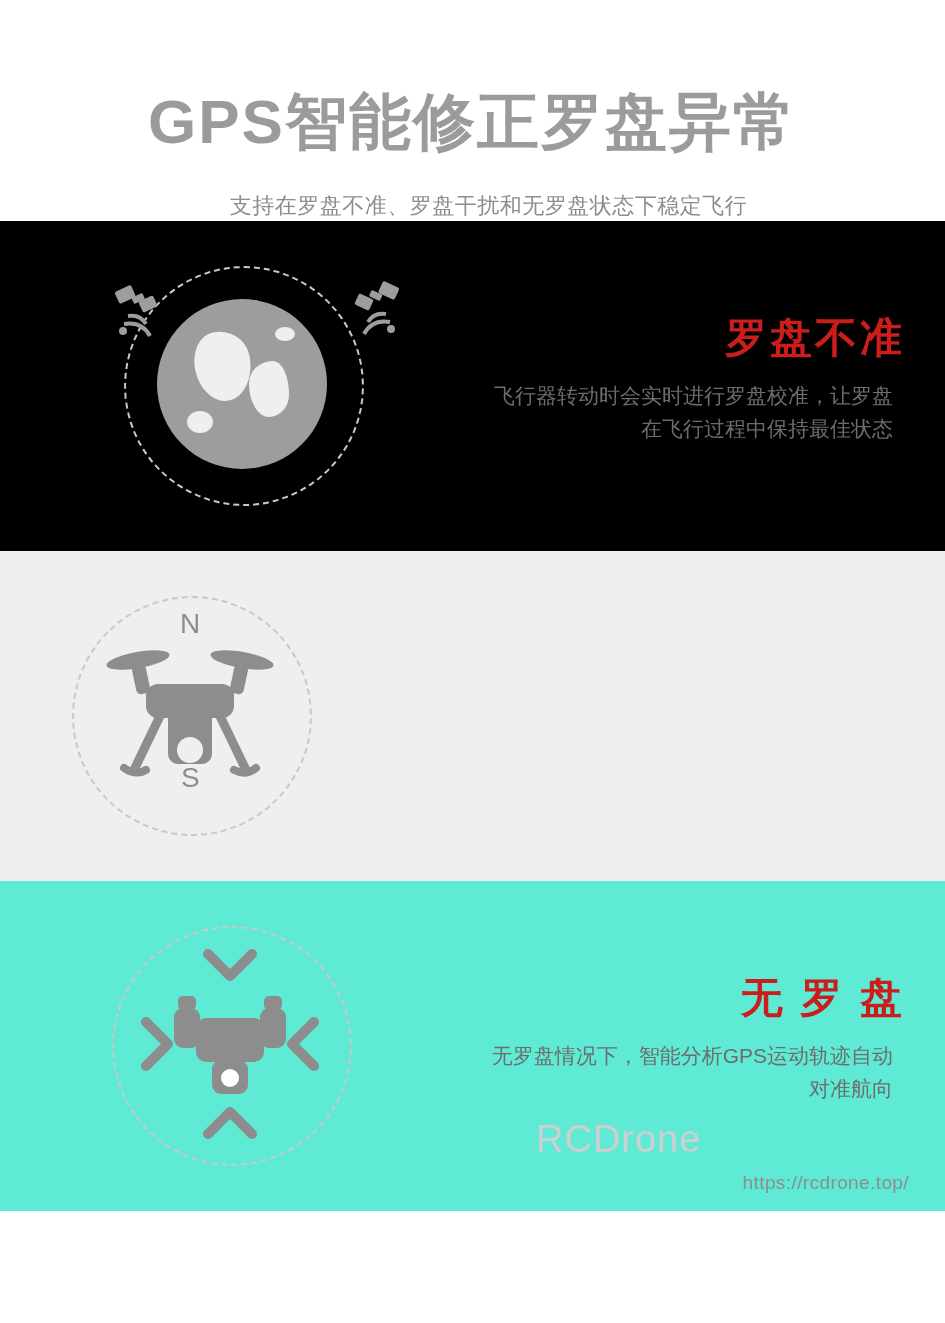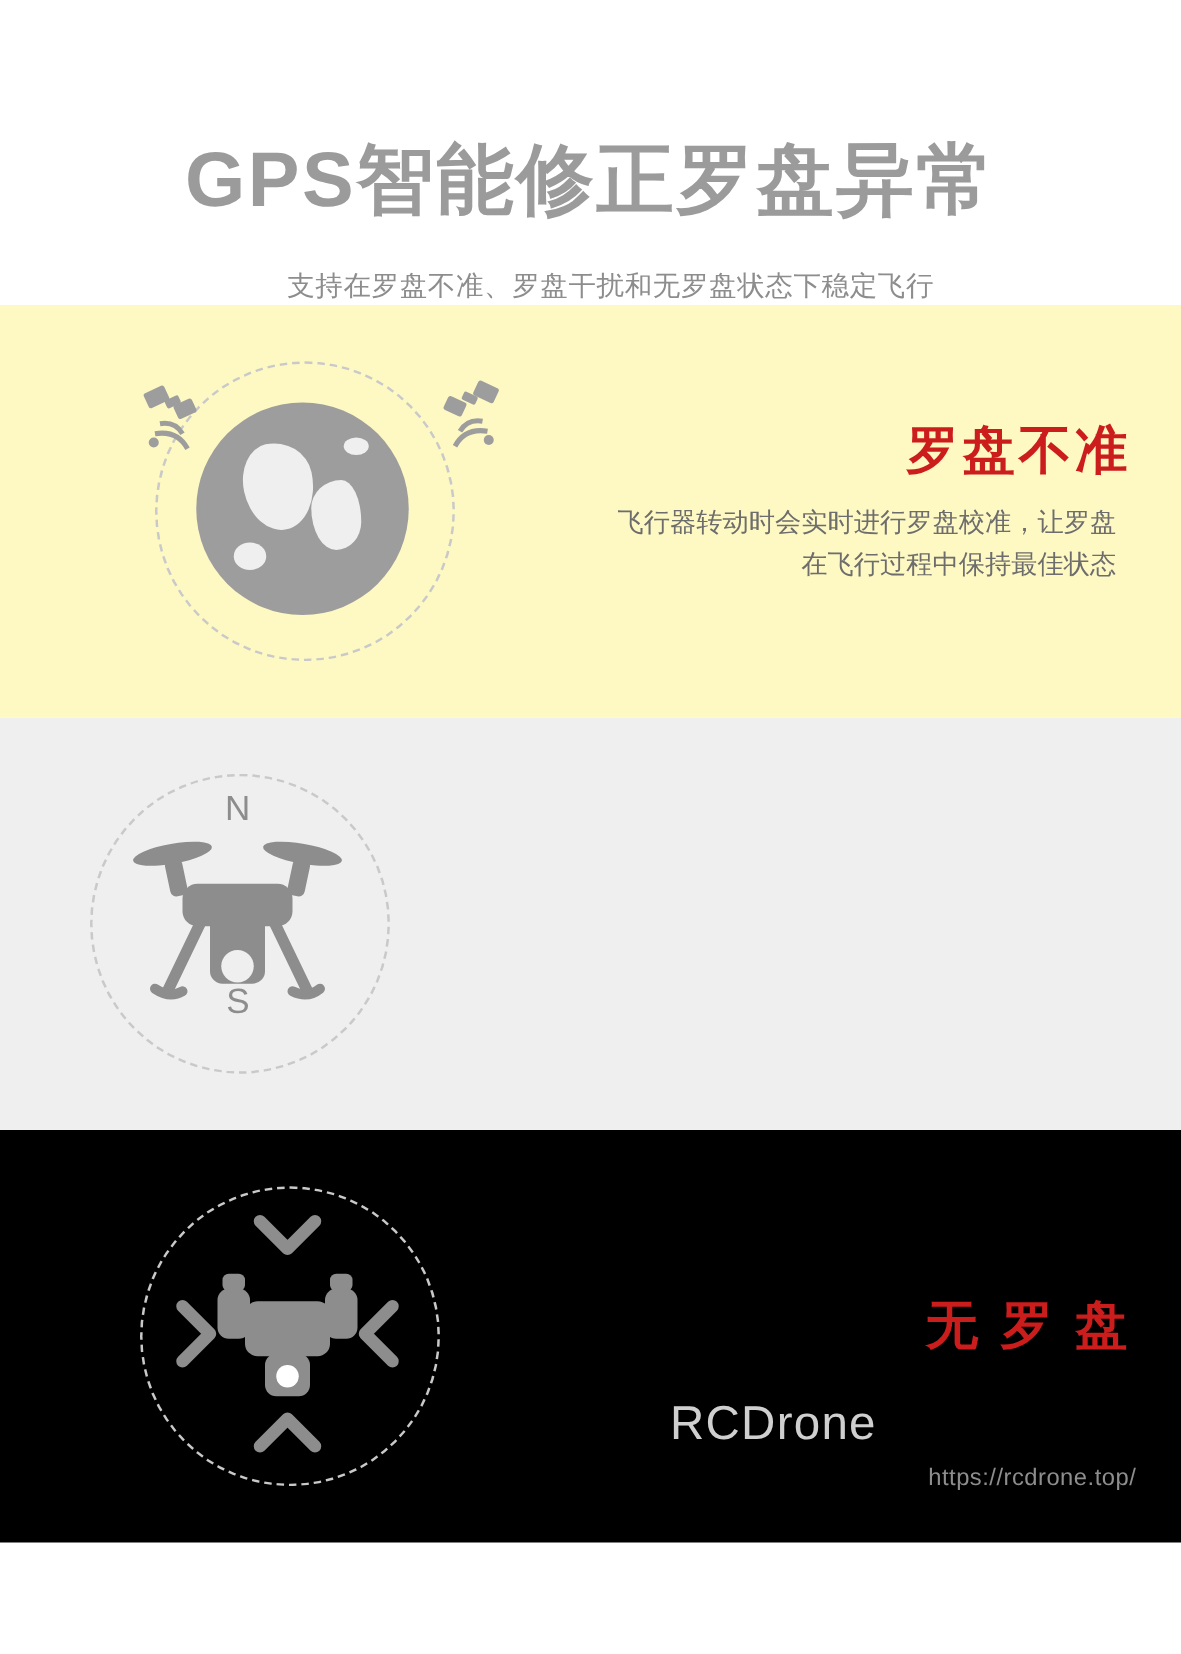--- a/index.html
+++ b/index.html
@@ -14,21 +14,20 @@
     overflow: hidden;
     position: relative;
   }
 
   .page {
     width: 945px;
     height: 1234px;
     position: relative;
     display: flex;
     flex-direction: column;
-    justify-content: flex-end;
   }
 
   
   .header {
     padding-top: 86px;
     text-align: center;
   }
   .title {
     font-size: 62px;
     font-weight: bold;
@@ -48,29 +47,29 @@
   
   .section {
     position: relative;
     display: flex;
     align-items: center;
     box-sizing: border-box;
   }
   .section-1 {
     height: 330px;
     padding-left: 52px;
-    background: #fef9c3;
+    background: #000000;
   }
   .section-2 {
     height: 330px;
     background: #efefef;
   }
   .section-3 {
     height: 330px;
-    background: #000000;
+    background: #5eead4;
     gap: 14px;
   }
 
   .art {
     width: 380px;
     height: 300px;
     position: relative;
     flex: 0 0 380px;
     display: flex;
     align-items: center;
@@ -266,19 +265,20 @@
           <rect x="148" y="82" width="26" height="40" rx="9"></rect>
           <rect x="66" y="70" width="18" height="14" rx="5"></rect>
           <rect x="152" y="70" width="18" height="14" rx="5"></rect>
           <rect x="100" y="134" width="36" height="34" rx="9"></rect>
           <circle cx="118" cy="152" r="9" fill="#ffffff"></circle>
         </svg>
       </div>
     </div>
     <div class="text-block text-right">
       <div class="head-red">无 罗 盘</div>
+      <p class="body-gray">无罗盘情况下，智能分析GPS运动轨迹自动对准航向</p>
     </div>
   </div>
 
   <div class="watermark">RCDrone</div>
   <div class="url">https://rcdrone.top/</div>
 
 </div>
 
 </body></html>

